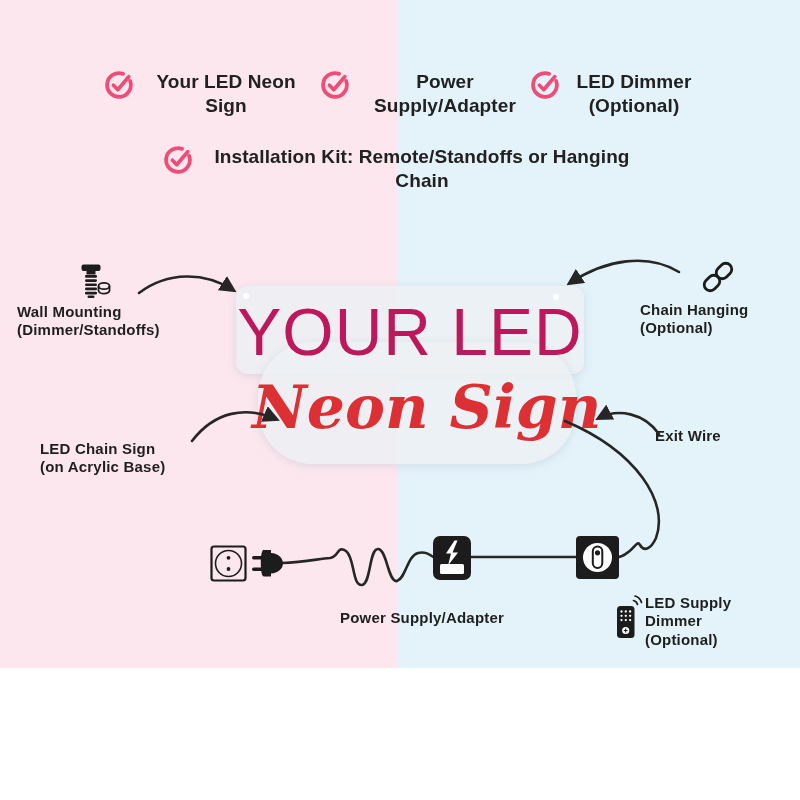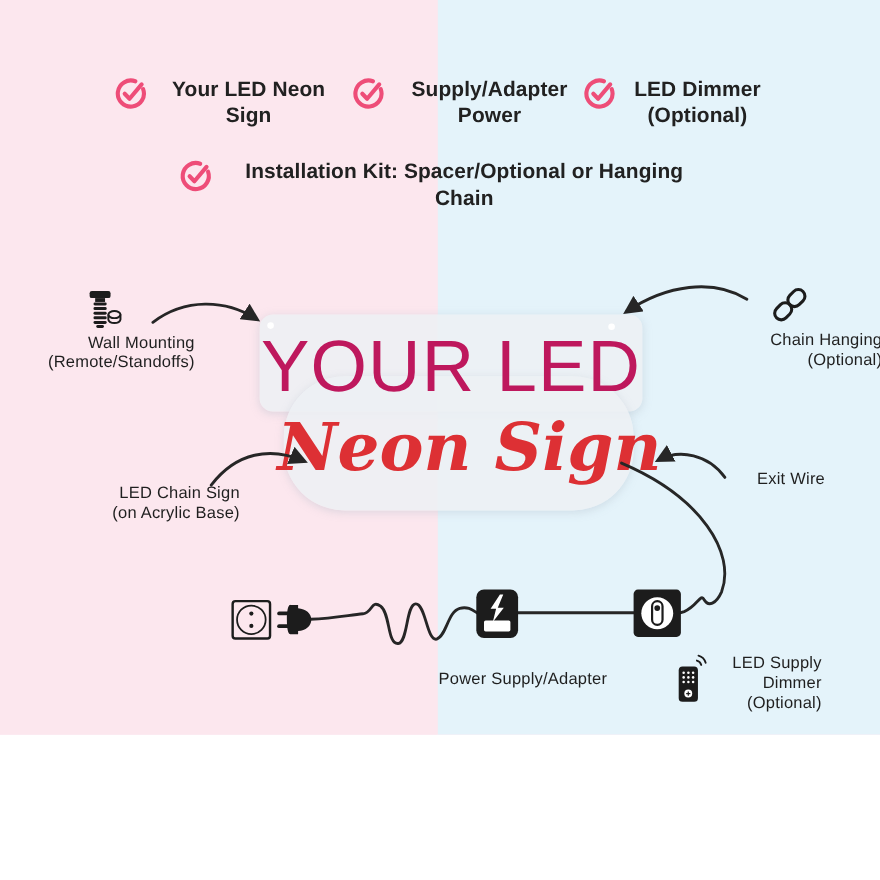--- a/index.html
+++ b/index.html
@@ -27,21 +27,21 @@
     position:absolute;left:237px;top:294px;width:346px;text-align:center;
     font-size:66px;font-weight:400;color:#be185d;letter-spacing:1px;white-space:nowrap;
   }
   .sign-subtitle{
     position:absolute;left:252px;top:372px;width:340px;text-align:left;
     font-family:"DejaVu Serif", serif;font-style:italic;font-weight:600;
     font-size:60px;color:#dd3034;white-space:nowrap;
   }
 
   
-  .callout{position:absolute;font-size:15px;font-weight:400;color:#1f1f1f;text-align:right;line-height:1.22;letter-spacing:0.2px;}
+  .callout{position:absolute;font-size:15px;font-weight:700;color:#1f1f1f;text-align:left;line-height:1.22;letter-spacing:0.2px;}
   .callout-line{display:block;}
   .wall-mounting-label{left:17px;top:303px;width:160px;}
   .chain-hanging-label{left:640px;top:301px;width:162px;}
   .led-neon-label{left:40px;top:440px;width:178px;}
   .exit-wire-label{left:655px;top:427px;width:95px;}
   .power-supply-label{left:340px;top:609px;width:212px;}
   .led-remote-label{left:645px;top:594px;width:102px;}
 
   .overlay{position:absolute;left:0;top:0;width:800px;height:800px;pointer-events:none;}
 </style>
@@ -62,57 +62,57 @@
       <span class="check-line">Sign</span>
     </div>
   </div>
 
   <div class="check-item" style="left:320px;top:70px;">
     <svg class="check-icon" width="30" height="30" viewBox="0 0 24 24">
       <path d="M20.9,8.8 A9.5,9.5 0 1 1 15.2,3.1" stroke="#ee4d78" stroke-width="3" fill="none" stroke-linecap="round"></path>
       <path d="M7.5,12.2 L11,15.8 L19.8,5.4" stroke="#ee4d78" stroke-width="3" fill="none" stroke-linecap="round" stroke-linejoin="round"></path>
     </svg>
     <div class="check-text" style="width:178px;margin-left:6px;">
+      <span class="check-line">Power</span>
       <span class="check-line">Supply/Adapter</span>
-      <span class="check-line">Power</span>
     </div>
   </div>
 
   <div class="check-item" style="left:530px;top:70px;">
     <svg class="check-icon" width="30" height="30" viewBox="0 0 24 24">
       <path d="M20.9,8.8 A9.5,9.5 0 1 1 15.2,3.1" stroke="#ee4d78" stroke-width="3" fill="none" stroke-linecap="round"></path>
       <path d="M7.5,12.2 L11,15.8 L19.8,5.4" stroke="#ee4d78" stroke-width="3" fill="none" stroke-linecap="round" stroke-linejoin="round"></path>
     </svg>
     <div class="check-text" style="width:132px;margin-left:8px;">
       <span class="check-line">LED Dimmer</span>
       <span class="check-line">(Optional)</span>
     </div>
   </div>
 
   <div class="check-item" style="left:163px;top:145px;">
     <svg class="check-icon" width="30" height="30" viewBox="0 0 24 24">
       <path d="M20.9,8.8 A9.5,9.5 0 1 1 15.2,3.1" stroke="#ee4d78" stroke-width="3" fill="none" stroke-linecap="round"></path>
       <path d="M7.5,12.2 L11,15.8 L19.8,5.4" stroke="#ee4d78" stroke-width="3" fill="none" stroke-linecap="round" stroke-linejoin="round"></path>
     </svg>
     <div class="check-text" style="width:442px;margin-left:8px;">
-      <span class="check-line">Installation Kit: Spacer/Optional or Hanging</span>
+      <span class="check-line">Installation Kit: Remote/Standoffs or Hanging</span>
       <span class="check-line">Chain</span>
     </div>
   </div>
 
   <div class="acrylic acrylic-top"></div>
   <div class="acrylic acrylic-bottom"></div>
   <div class="hole hole-left"></div>
   <div class="hole hole-right"></div>
   <div class="sign-title">YOUR LED</div>
   <div class="sign-subtitle">Neon Sign</div>
 
   <div class="callout wall-mounting-label">
     <span class="callout-line">Wall Mounting</span>
-    <span class="callout-line">(Remote/Standoffs)</span>
+    <span class="callout-line">(Dimmer/Standoffs)</span>
   </div>
   <div class="callout chain-hanging-label">
     <span class="callout-line">Chain Hanging</span>
     <span class="callout-line">(Optional)</span>
   </div>
   <div class="callout led-neon-label">
     <span class="callout-line">LED Chain Sign</span>
     <span class="callout-line">(on Acrylic Base)</span>
   </div>
   <div class="callout exit-wire-label">

